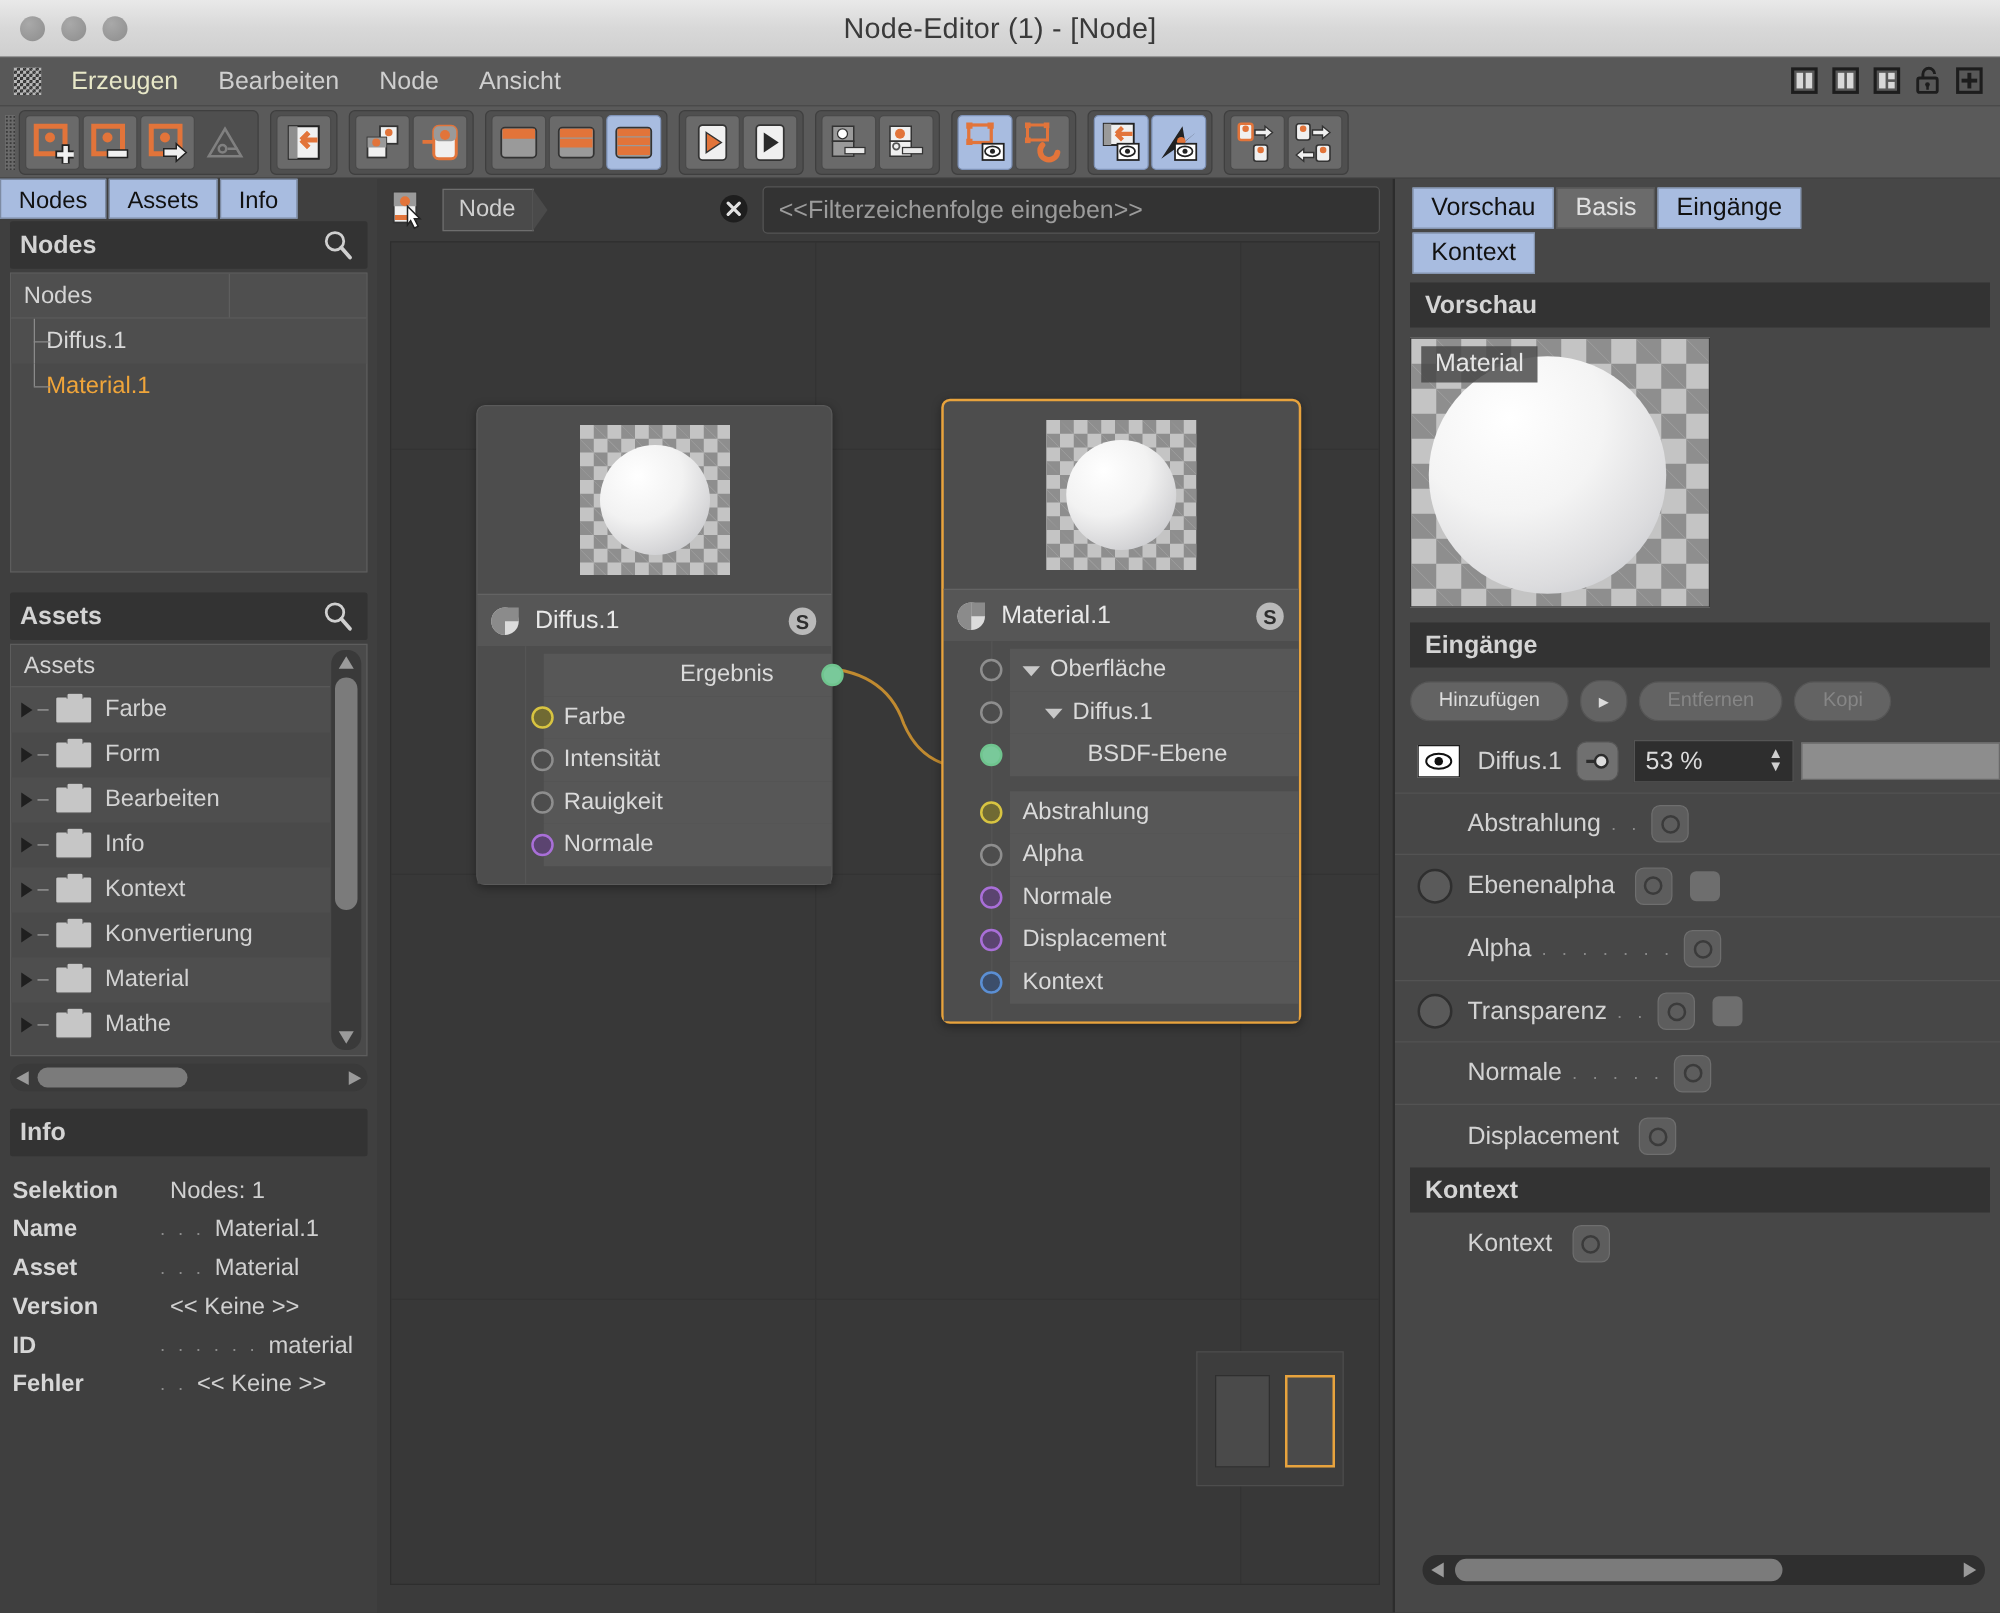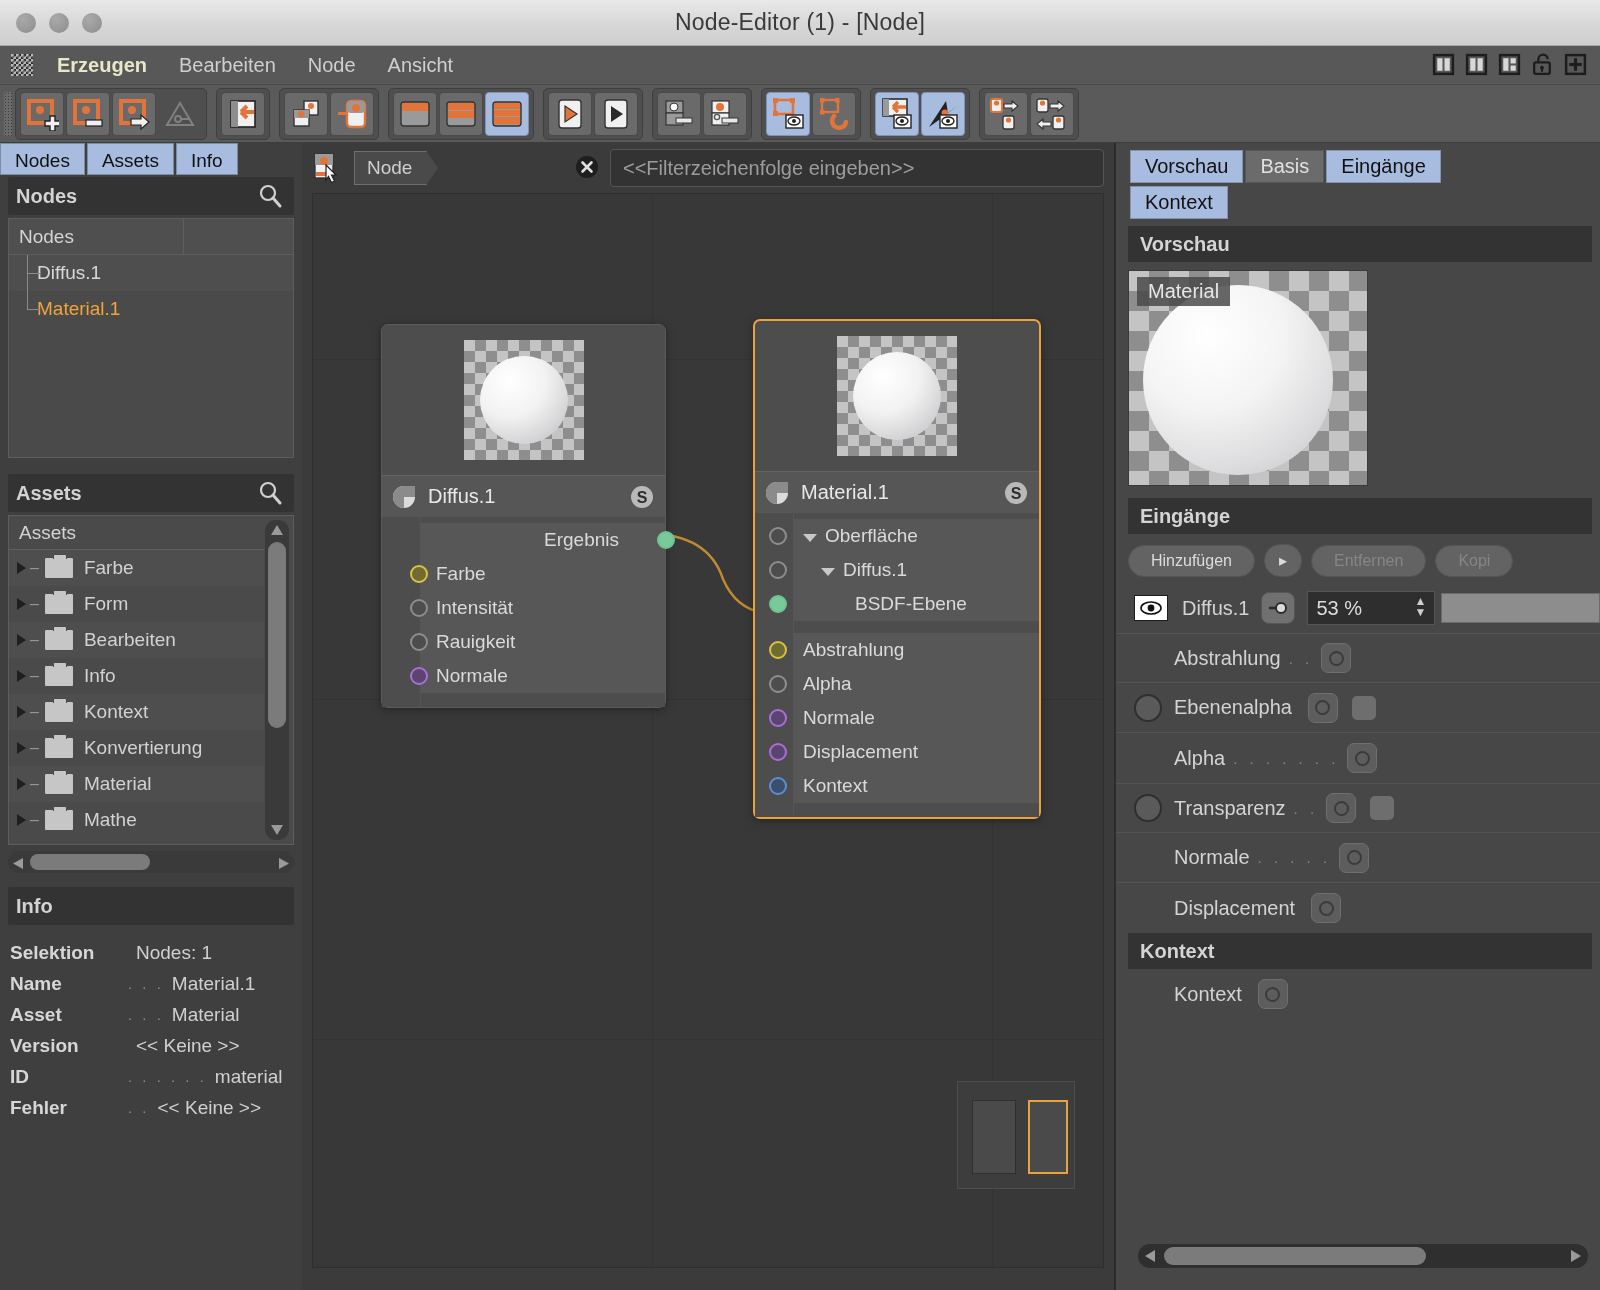--- a/index.html
+++ b/index.html
@@ -35,21 +35,21 @@
   }
   .menu-grip {
     width: 22px; height: 22px; margin-left: 11px; margin-right: 8px;
     background-image:
       linear-gradient(45deg,#2e2e2e 25%,transparent 25%,transparent 75%,#2e2e2e 75%),
       linear-gradient(45deg,#2e2e2e 25%,transparent 25%,transparent 75%,#2e2e2e 75%);
     background-size: 5px 5px; background-position: 0 0, 2.5px 2.5px;
     background-color: #b8b8b8;
   }
   .menu-item { font-size: 20px; color: #cfcfcf; padding: 0 16px; cursor: default; }
-  .menu-item.active { color: #e8e8c8; font-weight: bold; }
+  .menu-item.active { color: #e8e8c8; }
   .win-icons { position: absolute; right: 12px; top: 6px; display: flex; gap: 8px; align-items: center; }
   .win-ico { width: 25px; height: 25px; }
 
   
   .toolbar {
     position: absolute; left: 0; top: 85px; width: 1600px; height: 58px;
     background: #5a5a5a; display: flex; align-items: center; padding-left: 4px;
     border-bottom: 1px solid #3d3d3d;
   }
   .tb-grip { width: 8px; height: 44px; margin-right: 3px;
@@ -136,21 +136,21 @@
   .thumb { width: 120px; height: 120px; position: relative; overflow: hidden;
            background-image:
              linear-gradient(45deg,#8e8e8e 25%,transparent 25%,transparent 75%,#8e8e8e 75%),
              linear-gradient(45deg,#8e8e8e 25%,transparent 25%,transparent 75%,#8e8e8e 75%);
            background-size: 22px 22px; background-position: 0 0, 11px 11px; background-color:#c4c4c4; }
   .thumb .sphere { position:absolute; left:16px; top:16px; width:88px; height:88px; border-radius:50%;
            background: radial-gradient(circle at 34% 28%, #ffffff 0%, #f2f2f2 42%, #d6d6d8 72%, #b9bcc2 100%); }
   .node-title { height: 42px; display:flex; align-items:center; background:#565656; padding: 0 10px;
            border-top:1px solid #636363; }
   .node-title .nm { font-size: 20px; color: #e8e8e8; margin-left: 12px; flex:1; }
-  .ntbody { padding: 6px 0 14px 0; background:#4d4d4d; position: relative; }
+  .ntbody { padding: 6px 0 14px 15px; background:#4d4d4d; position: relative; }
   .ntbody:before { content:''; position:absolute; left:38px; top:0; bottom:0; width:1px; background:#555; }
   .port-row { height: 34px; display:flex; align-items:center; font-size: 19px; color:#dadada; position:relative; }
   .port-row.outp { justify-content: flex-end; padding-right: 46px; }
   .dot { width: 18px; height: 18px; border-radius: 50%; border: 2px solid #8e8e8e; background: #4d4d4d;
          position: absolute; }
   .dot.r { right: -10px; }
   .dot.yellow { border-color:#d8c441; background:#706a33; }
   .dot.purple { border-color:#a96fd8; background:#5b4470; }
   .dot.blue   { border-color:#5b8fd4; background:#3c4e6b; }
   .dot.green  { border-color:#6fc48e; background:#79c99a; }

